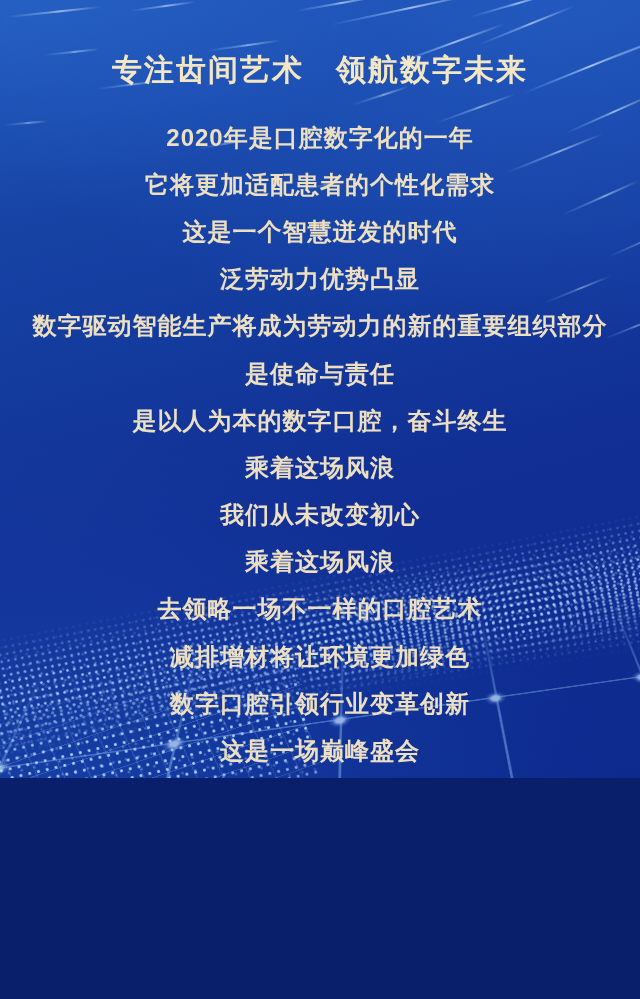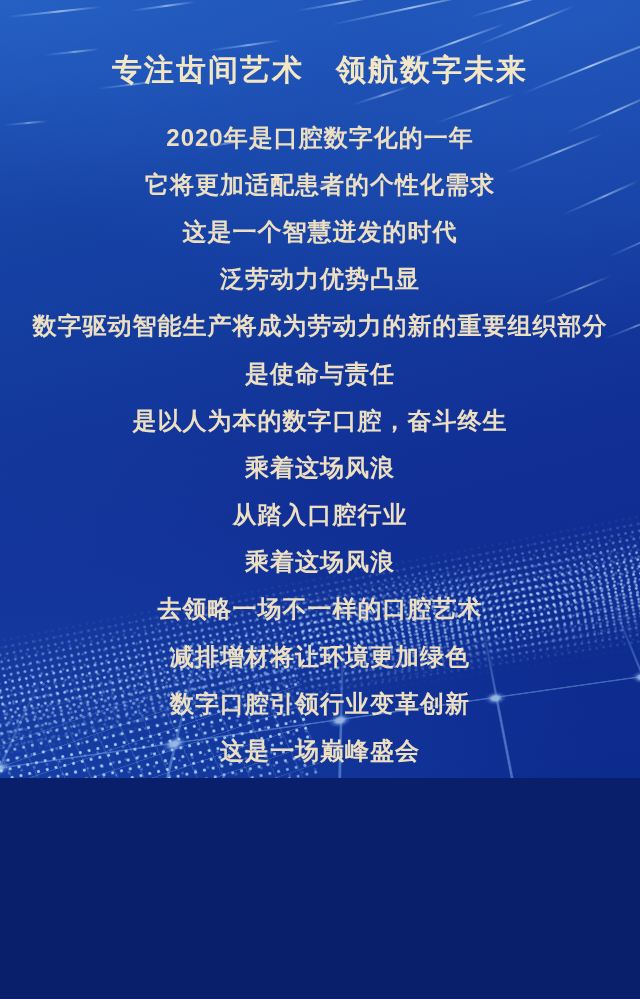--- a/index.html
+++ b/index.html
@@ -126,21 +126,21 @@
     <h1 class="title">专注齿间艺术　领航数字未来</h1>
     <div class="lines">
       <div class="line">2020年是口腔数字化的一年</div>
       <div class="line">它将更加适配患者的个性化需求</div>
       <div class="line">这是一个智慧迸发的时代</div>
       <div class="line">泛劳动力优势凸显</div>
       <div class="line">数字驱动智能生产将成为劳动力的新的重要组织部分</div>
       <div class="line">是使命与责任</div>
       <div class="line">是以人为本的数字口腔，奋斗终生</div>
       <div class="line">乘着这场风浪</div>
-      <div class="line">从踏入口腔行业</div>
+      <div class="line">我们从未改变初心</div>
       <div class="line">乘着这场风浪</div>
       <div class="line">去领略一场不一样的口腔艺术</div>
       <div class="line">减排增材将让环境更加绿色</div>
       <div class="line">数字口腔引领行业变革创新</div>
       <div class="line">这是一场巅峰盛会</div>
       <div class="line">共鸣能够彼此滋养</div>
     </div>
   </div>
 
 </div>

